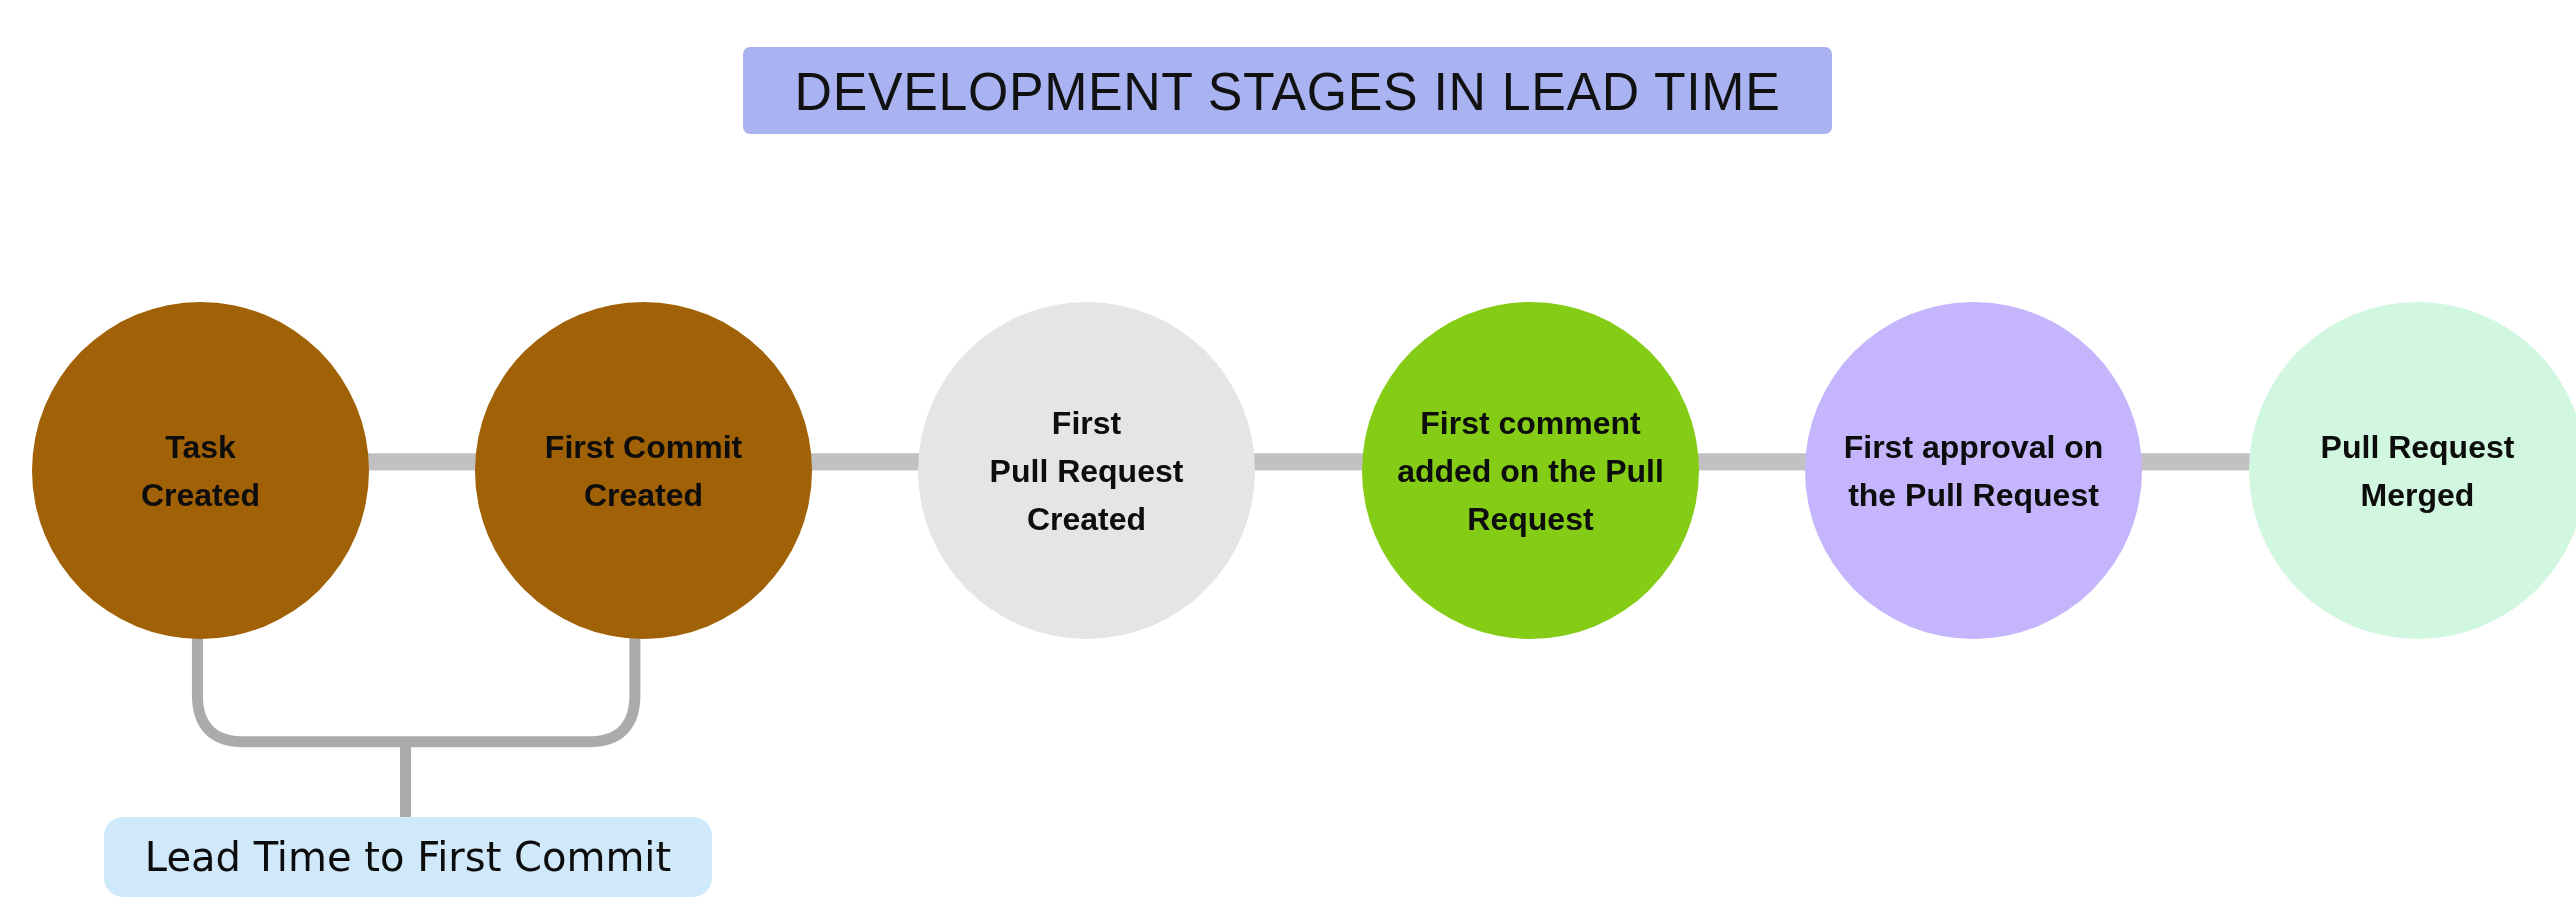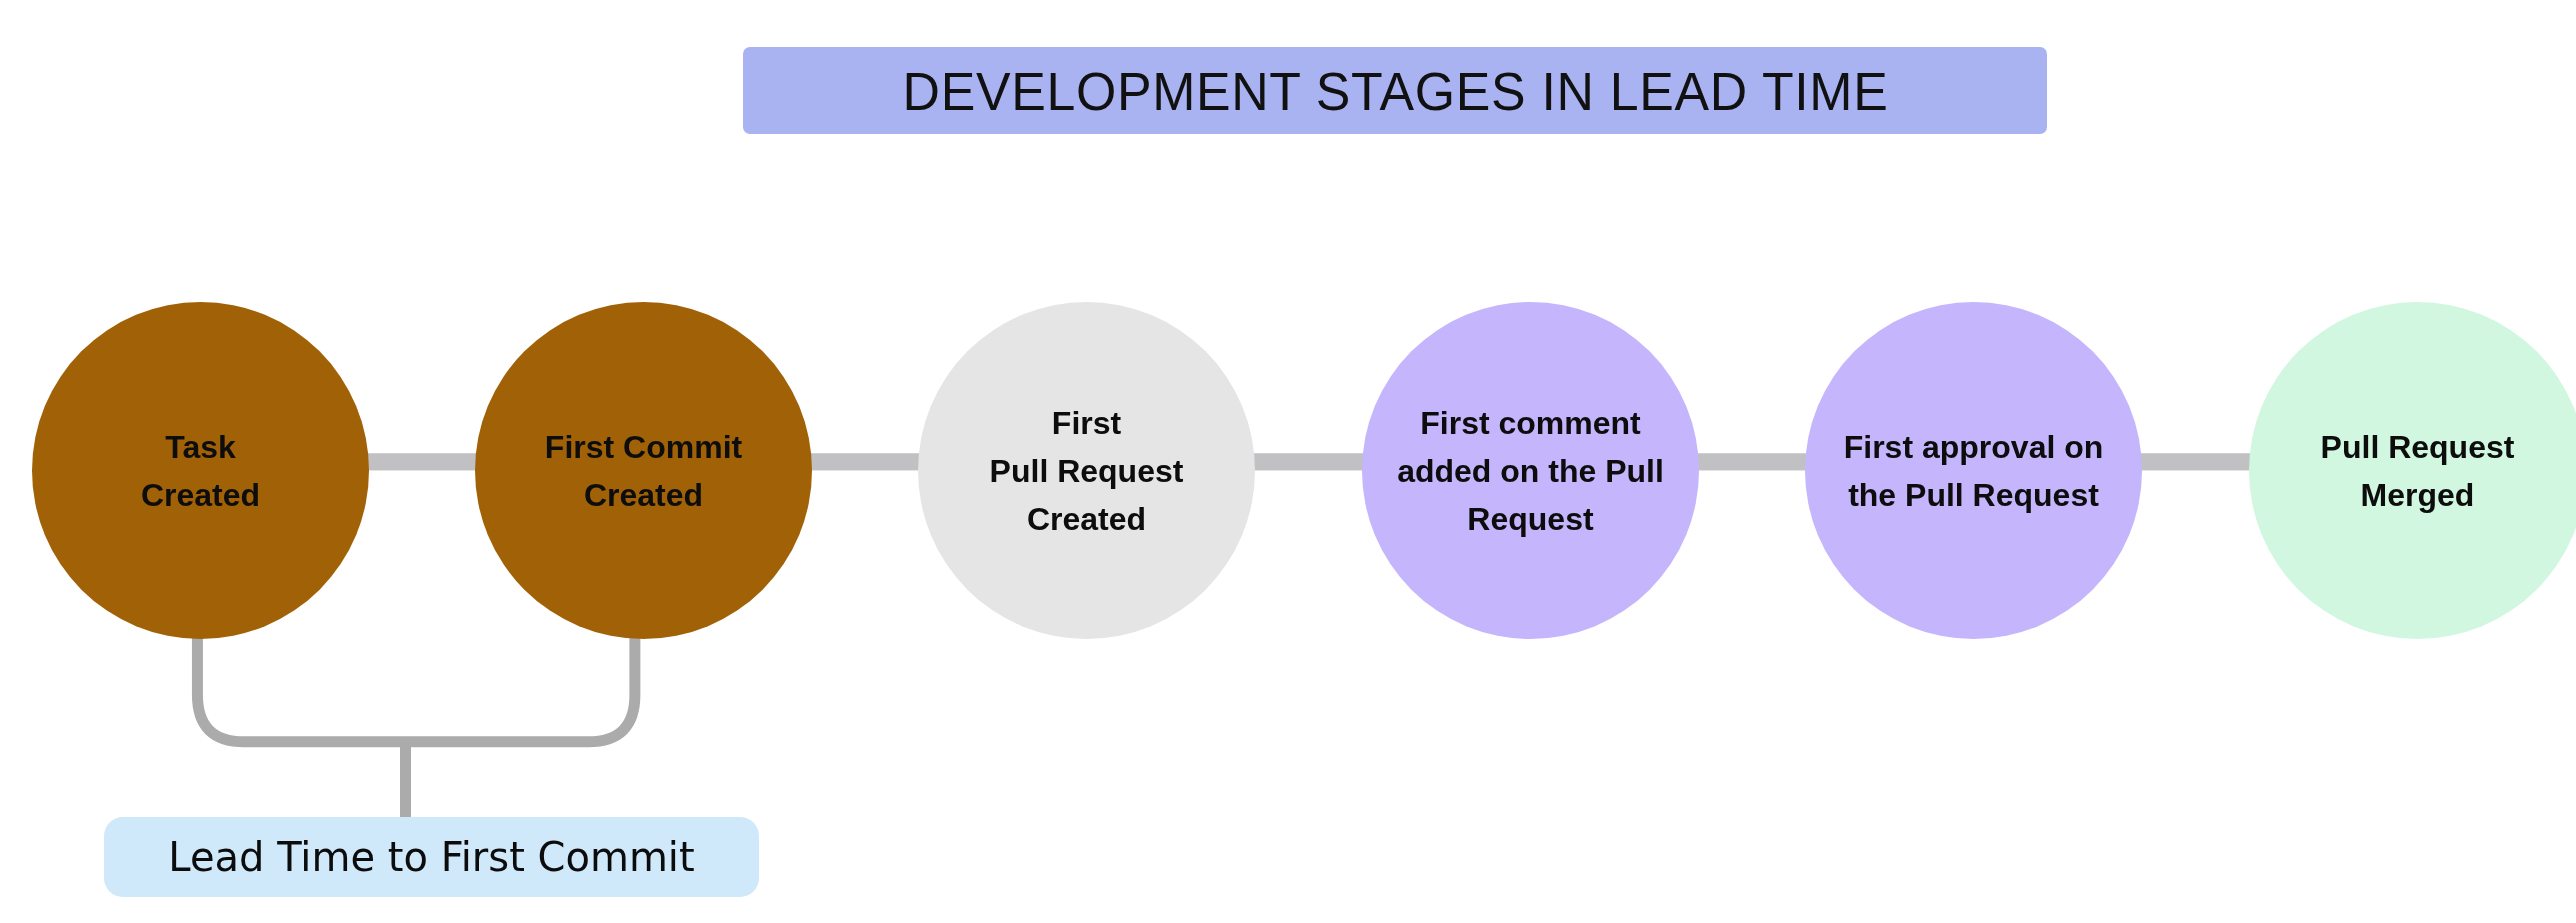--- a/index.html
+++ b/index.html
@@ -14,21 +14,21 @@
     background: #ffffff;
     overflow: hidden;
     font-family: "Liberation Sans", sans-serif;
   }
 
   
   .title-badge {
     position: absolute;
     left: 743px;
     top: 47px;
-    width: 1304px;
+    width: 1089px;
     height: 87px;
     border-radius: 6.9px;
     display: flex;
     align-items: center;
     justify-content: center;
   }
   .title-badge .title-text {
     font-size: 54px;
     font-weight: 400;
     letter-spacing: 0.7px;
@@ -73,21 +73,21 @@
   .stage-pos-2 { left: 918px; }
   .stage-pos-3 { left: 1362px; }
   .stage-pos-4 { left: 1805px; }
   .stage-pos-5 { left: 2249px; }
 
   
   .annotation-box {
     position: absolute;
     left: 104px;
     top: 817px;
-    width: 655px;
+    width: 608px;
     height: 80px;
     border-radius: 19px;
     display: flex;
     align-items: center;
     justify-content: center;
     z-index: 2;
   }
   .annotation-box .annotation-text {
     font-family: "DejaVu Sans", sans-serif;
     font-size: 40px;
@@ -120,21 +120,21 @@
   </div>
   <div class="stage-node stage-pos-1" style="background: #a16207;">
     <span class="stage-label">First Commit
 Created</span>
   </div>
   <div class="stage-node stage-pos-2" style="background: #e5e5e5;">
     <span class="stage-label">First
 Pull Request
 Created</span>
   </div>
-  <div class="stage-node stage-pos-3" style="background: #c4b5fd;">
+  <div class="stage-node stage-pos-3" style="background: #84cc16;">
     <span class="stage-label">First comment
 added on the Pull
 Request</span>
   </div>
   <div class="stage-node stage-pos-4" style="background: #c4b5fd;">
     <span class="stage-label">First approval on
 the Pull Request</span>
   </div>
   <div class="stage-node stage-pos-5" style="background: rgb(209, 247, 224);">
     <span class="stage-label">Pull Request

